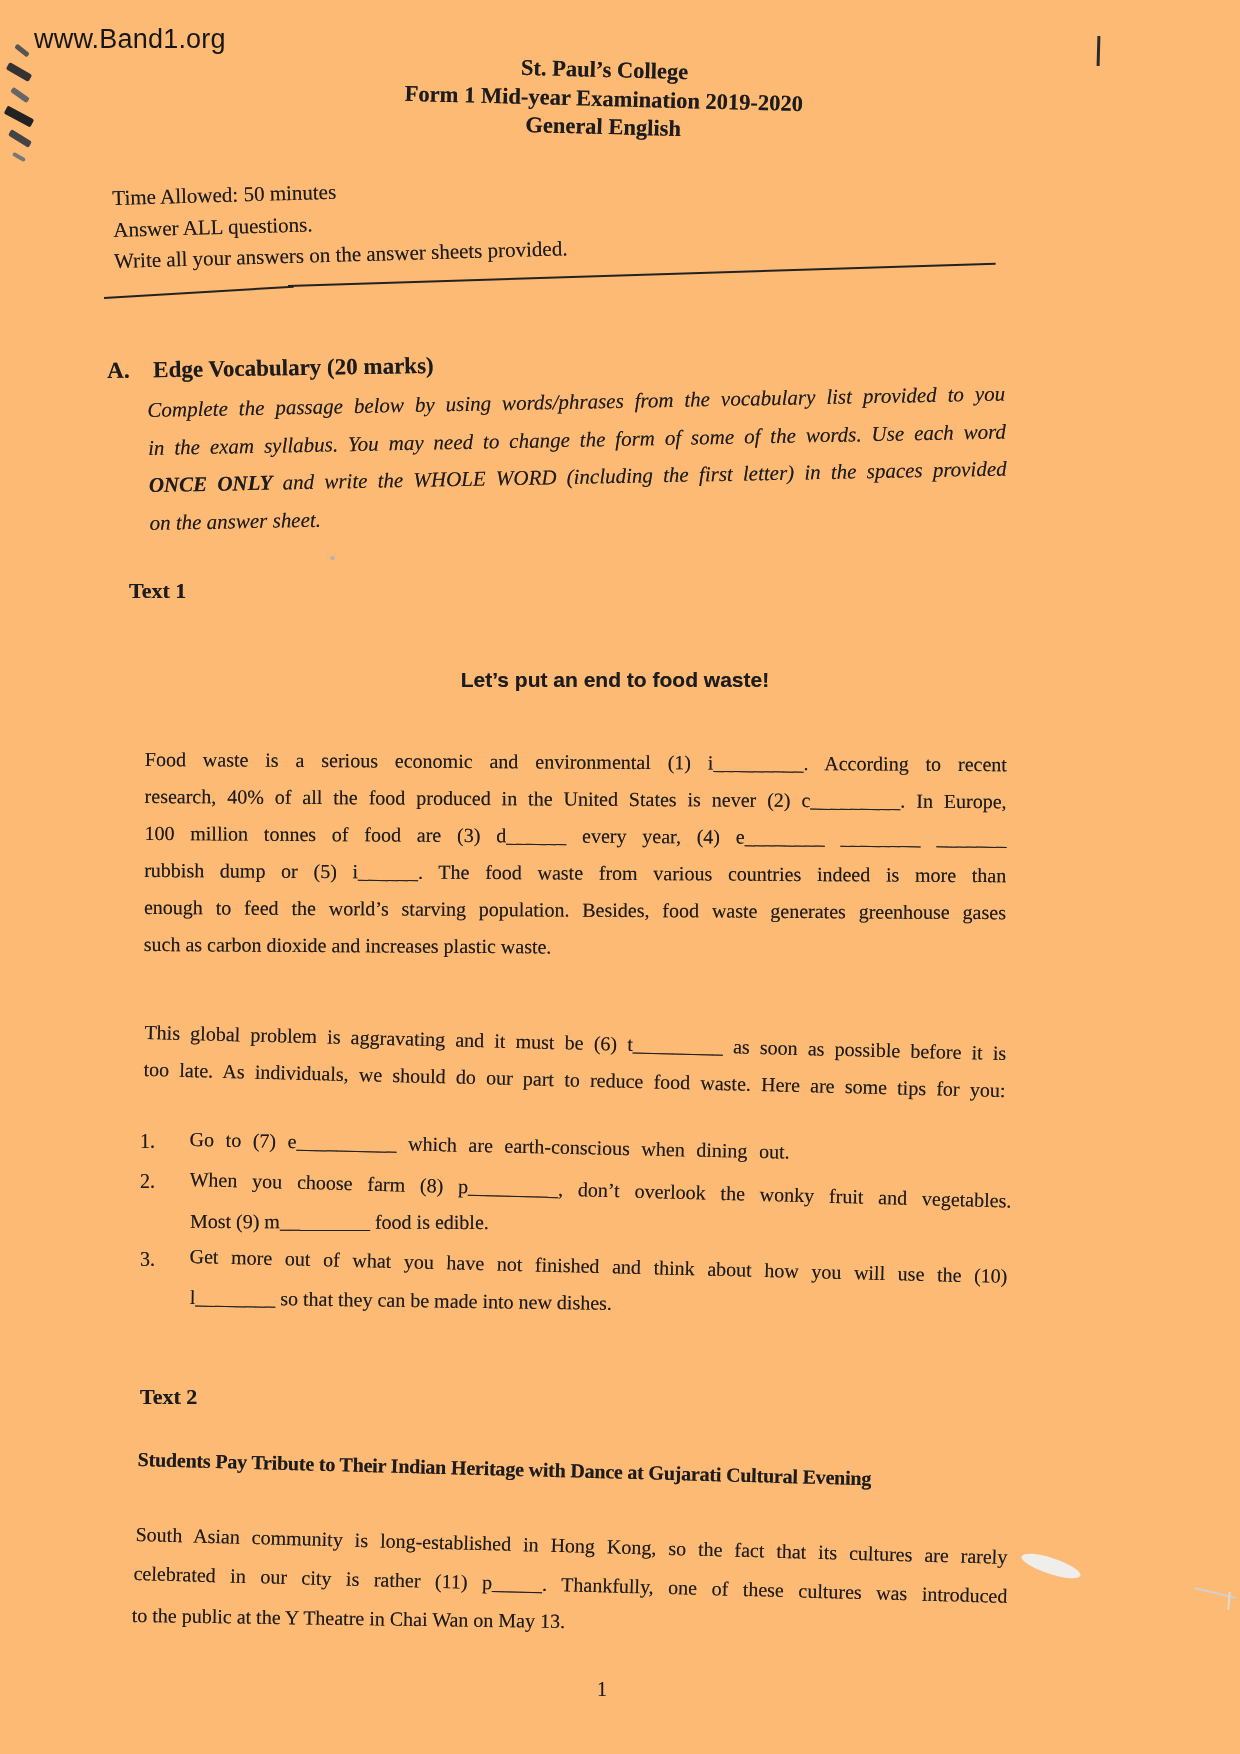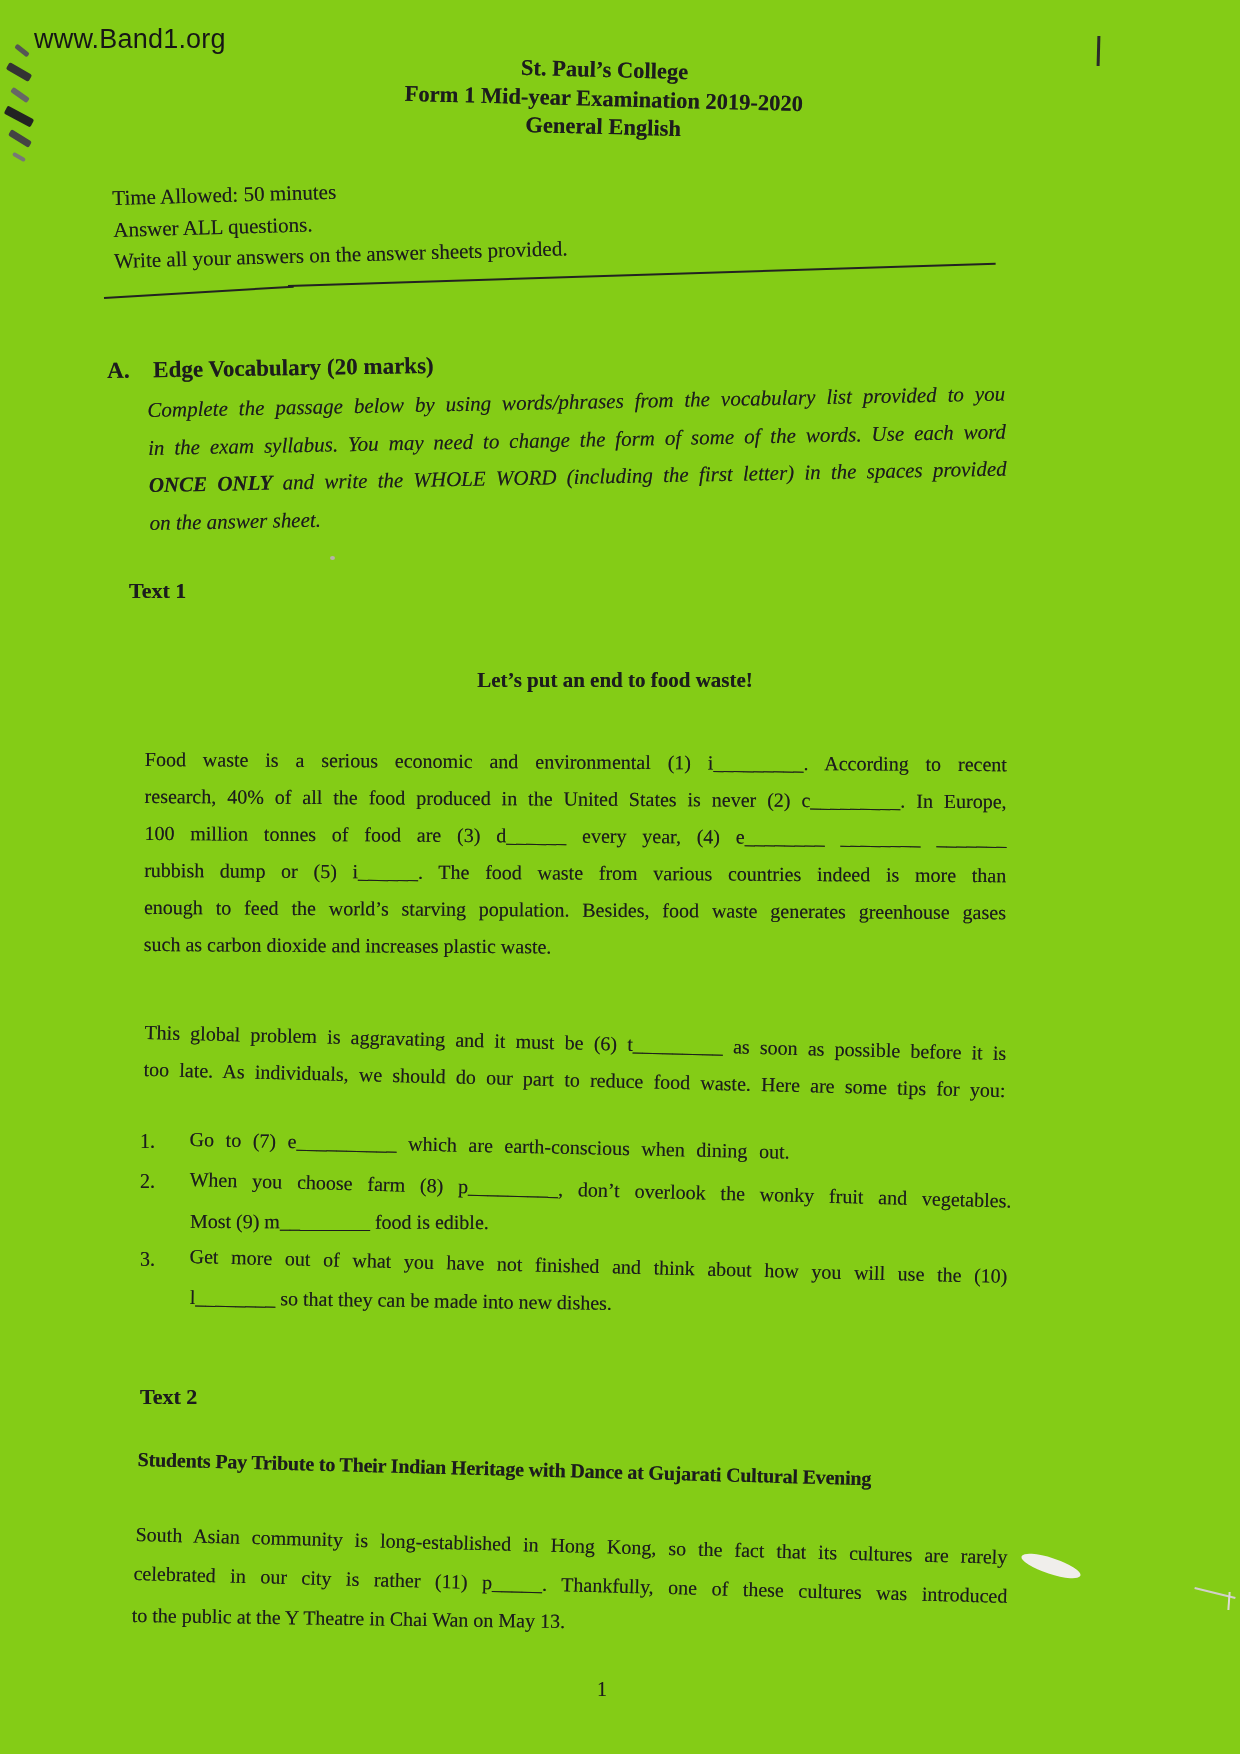--- a/index.html
+++ b/index.html
@@ -4,21 +4,21 @@
 <style>
   html,body { margin:0; padding:0; }
   body {
     width:1240px; height:1754px;
     background:#ffffff;
     font-family:"Liberation Serif", serif;
     color:#1c1c1e;
     position:relative;
     overflow:hidden;
   }
-  .page { position:absolute; inset:0; background:#84cc16; }
+  .page { position:absolute; inset:0; background:#fdba74; }
   .txt { text-shadow:0 0 0.5px rgba(20,20,20,.55); }
 
   
   .watermark {
     position:absolute; left:34px; top:24px;
     font-family:"Liberation Sans", sans-serif;
     font-size:27px; color:#161616; letter-spacing:.2px;
   }
   .bind-mark { position:absolute; border-radius:2px; }
   .right-tick { position:absolute; left:1097px; top:36px; width:2.5px; height:30px; background:#2b2b2b; transform:rotate(1.5deg); }
@@ -59,21 +59,21 @@
     font-style:italic; font-size:21px; line-height:37.5px;
     transform:rotate(-1.1deg); transform-origin:0 0;
   }
   .j { text-align:justify; text-align-last:justify; }
 
   
   .t-label { position:absolute; font-weight:bold; font-size:22px; white-space:nowrap; }
   .t1-label { left:129px; top:578px; }
   .t1-title {
     position:absolute; left:0; top:668px; width:1230px; text-align:center;
-    font-family:Liberation Serif, serif; font-weight:bold; font-size:21px;
+    font-family:Liberation Sans, sans-serif; font-weight:bold; font-size:21px;
   }
   .para { position:absolute; font-size:20px; line-height:37px; transform-origin:0 0; }
   .p1 { left:145px; top:741px; width:862px; transform:rotate(0.35deg); }
   .p2 { left:145px; top:1014px; width:862px; transform:rotate(1.4deg); }
   .pline { display:block; }
   .nj { white-space:nowrap; }
 
   .abs-line { position:absolute; font-size:20px; line-height:26px; transform-origin:0 0; }
   .tip-num { width:40px; white-space:nowrap; }
   .n1 { left:140px; top:1128px; }

